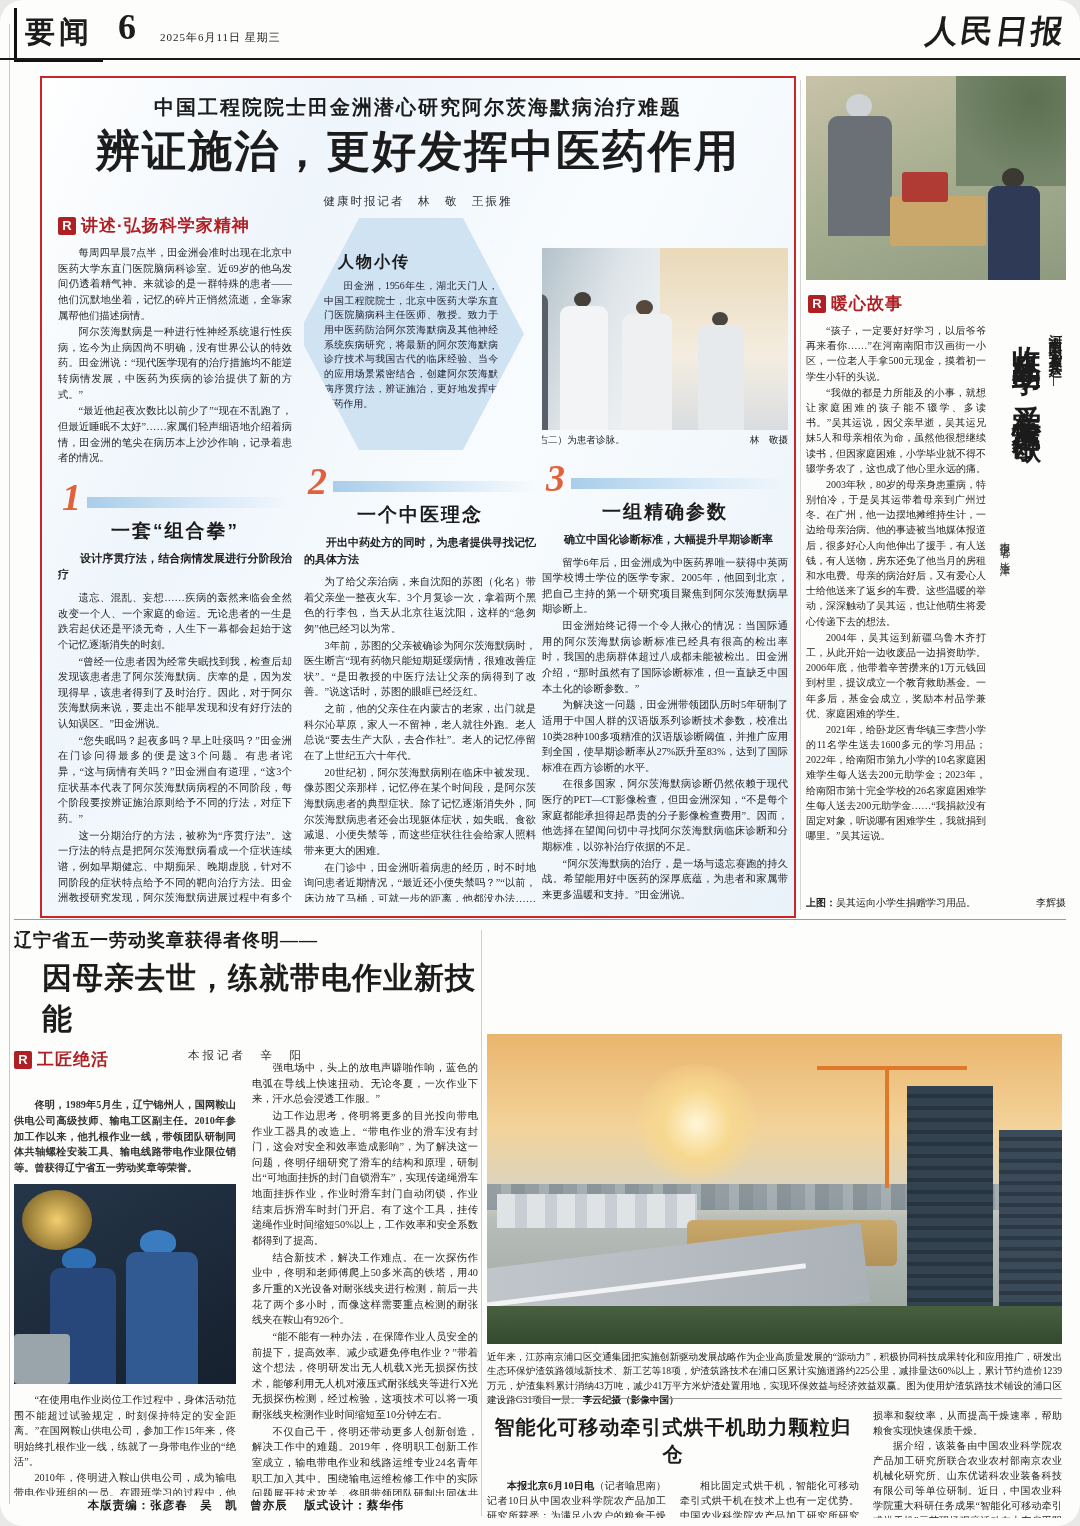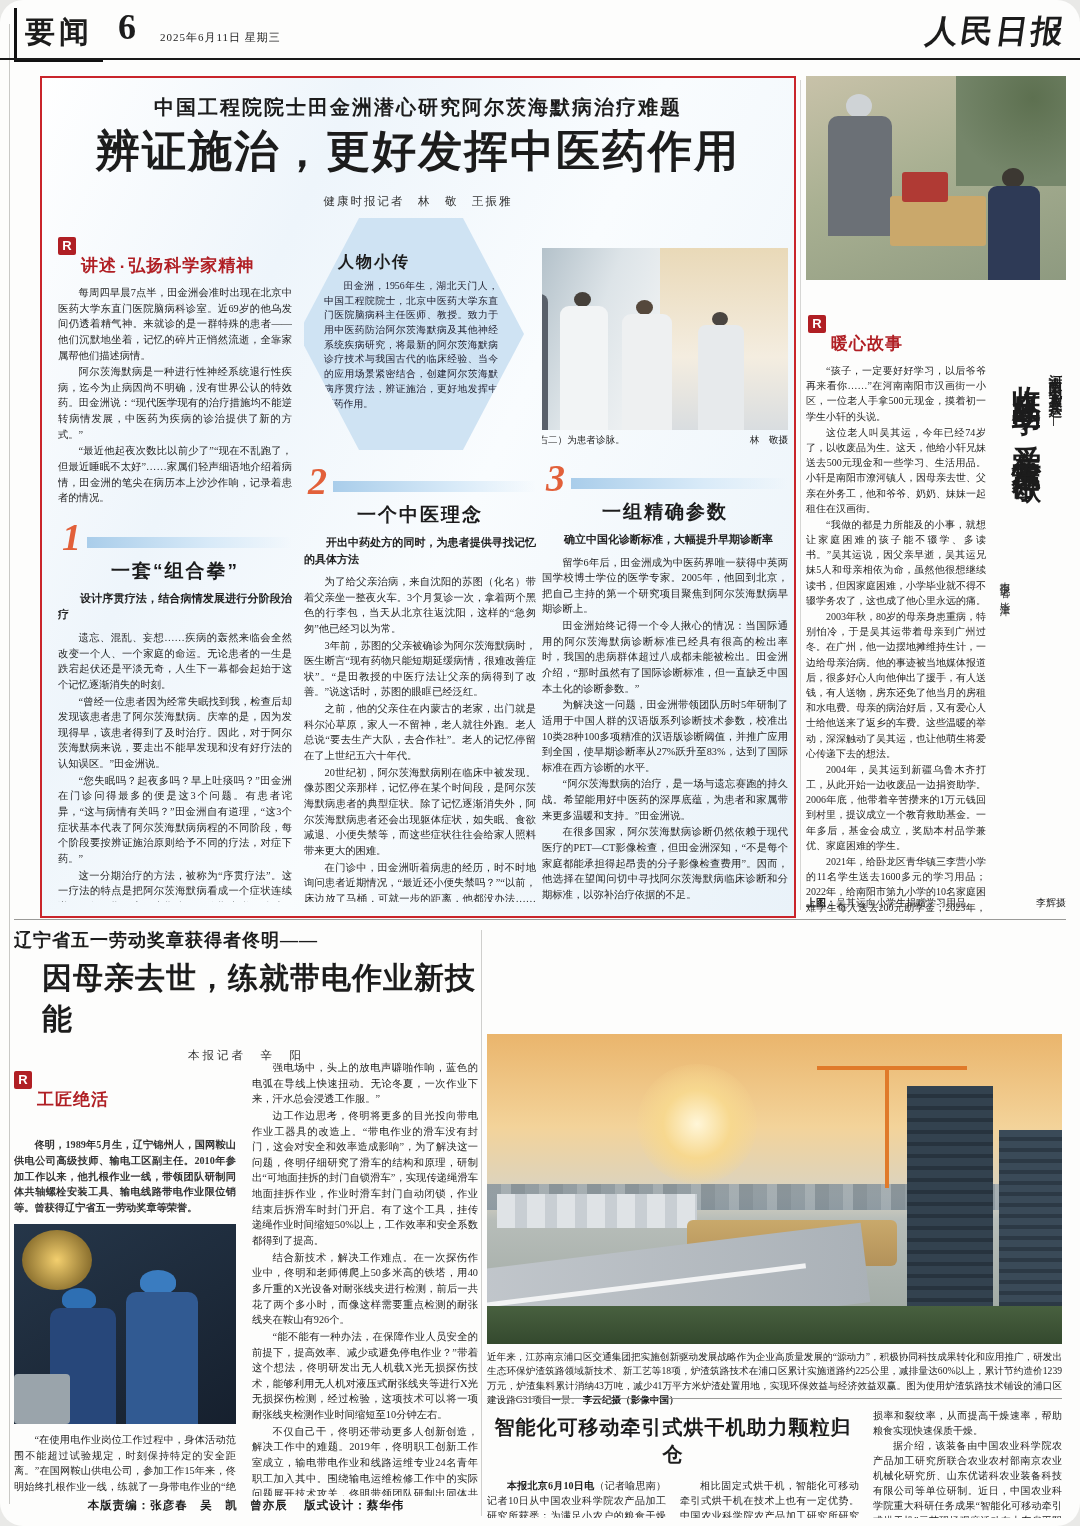--- a/index.html
+++ b/index.html
@@ -14,21 +14,21 @@
   .mh-date{position:absolute;left:160px;top:30px;font-size:11px;letter-spacing:1px;color:#222;}
   .mh-brand{position:absolute;right:14px;top:10px;font-size:32px;font-weight:900;transform:skewX(-8deg);
         letter-spacing:3px;font-family:"Liberation Serif",serif;}
   .rule-top{position:absolute;left:0;top:58px;width:1080px;height:2px;background:#1a1a1a;}
   
   p{margin:0;}
   .body-p{font-size:10.3px;line-height:1.52;text-align:justify;text-indent:2em;color:#1f1f1f;}
   .label-row{display:flex;align-items:center;gap:5px;margin:0 0 8px 0;}
   .label-logo{width:18px;height:18px;background:#b01f24;color:#fff;font-family:"Liberation Sans",sans-serif;
         font-weight:900;font-size:13px;display:flex;align-items:center;justify-content:center;border-radius:2px;}
-  .label-text{color:#b01f24;font-family:Liberation Mono, monospace;font-weight:900;font-size:17px;letter-spacing:1px;margin-top:40px;}
+  .label-text{color:#b01f24;font-family:Liberation Sans, sans-serif;font-weight:900;font-size:17px;letter-spacing:1px;}
   .credit{float:right;}
   
   .main-art{position:absolute;left:40px;top:76px;width:752px;height:838px;border:2px solid #c9252b;
         background:linear-gradient(115deg,#ffffff 0%,#eef5fb 28%,#f9fcfe 55%,#e9f2f9 100%);overflow:hidden;}
   .ma-kicker{position:absolute;left:0;top:16px;width:100%;text-align:center;font-size:20px;font-weight:700;letter-spacing:2px;}
   .ma-headline{position:absolute;left:0;top:44px;width:100%;margin:0;text-align:center;
         font-family:"Liberation Sans",sans-serif;font-weight:900;font-size:44px;letter-spacing:2px;}
   .ma-byline{position:absolute;left:0;top:116px;width:100%;text-align:center;font-size:11.5px;color:#333;letter-spacing:2px;}
   .ma-col{position:absolute;top:136px;height:688px;overflow:hidden;}
   .ma-col1{left:16px;width:234px;}
@@ -173,43 +173,42 @@
       </div>
       <div class="num-row">
         <span class="num">3</span>
         <span class="num-bar"></span>
       </div>
       <h2 class="sec-title">一组精确参数</h2>
       <p class="deck">确立中国化诊断标准，大幅提升早期诊断率</p>
       <p class="body-p">留学6年后，田金洲成为中医药界唯一获得中英两国学校博士学位的医学专家。2005年，他回到北京，把自己主持的第一个研究项目聚焦到阿尔茨海默病早期诊断上。</p>
       <p class="body-p">田金洲始终记得一个令人揪心的情况：当国际通用的阿尔茨海默病诊断标准已经具有很高的检出率时，我国的患病群体超过八成都未能被检出。田金洲介绍，“那时虽然有了国际诊断标准，但一直缺乏中国本土化的诊断参数。”</p>
       <p class="body-p">为解决这一问题，田金洲带领团队历时5年研制了适用于中国人群的汉语版系列诊断技术参数，校准出10类28种100多项精准的汉语版诊断阈值，并推广应用到全国，使早期诊断率从27%跃升至83%，达到了国际标准在西方诊断的水平。</p>
+      <p class="body-p">在很多国家，阿尔茨海默病诊断仍然依赖于现代医疗的PET—CT影像检查，但田金洲深知，“不是每个家庭都能承担得起昂贵的分子影像检查费用”。因而，他选择在望闻问切中寻找阿尔茨海默病临床诊断和分期标准，以弥补治疗依据的不足。</p>
       <p class="body-p">“阿尔茨海默病的治疗，是一场与遗忘赛跑的持久战。希望能用好中医药的深厚底蕴，为患者和家属带来更多温暖和支持。”田金洲说。</p>
-      <p class="body-p">在很多国家，阿尔茨海默病诊断仍然依赖于现代医疗的PET—CT影像检查，但田金洲深知，“不是每个家庭都能承担得起昂贵的分子影像检查费用”。因而，他选择在望闻问切中寻找阿尔茨海默病临床诊断和分期标准，以弥补治疗依据的不足。</p>
     </div>
   </section>
 
   <aside class="heart">
     <div class="photo heart-photo">
       <div class="ph" style="left:150px;top:0;width:110px;height:110px;background:radial-gradient(circle at 70% 20%,#5d7050,#75866a 70%);"></div>
       <div class="ph" style="left:40px;top:18px;width:26px;height:24px;border-radius:50%;background:#cfd3d6;"></div>
       <div class="ph" style="left:22px;top:40px;width:64px;height:120px;background:#6b7076;border-radius:10px 10px 0 0;"></div>
       <div class="ph" style="left:196px;top:92px;width:22px;height:20px;border-radius:50%;background:#3c3832;"></div>
       <div class="ph" style="left:182px;top:110px;width:52px;height:94px;background:#2e3a56;border-radius:9px 9px 0 0;"></div>
       <div class="ph" style="left:84px;top:120px;width:96px;height:50px;background:#caa86b;border-radius:3px;"></div>
       <div class="ph" style="left:96px;top:96px;width:46px;height:30px;background:#b03a34;border-radius:3px;"></div>
     </div>
     <div class="label-row">
       <span class="label-logo">R</span>
       <span class="label-text">暖心故事</span>
     </div>
     <div class="heart-body">
       <div class="heart-text">
         <p class="body-p">“孩子，一定要好好学习，以后爷爷再来看你……”在河南南阳市汉画街一小区，一位老人手拿500元现金，摸着初一学生小轩的头说。</p>
-        <p class="body-p">这位老人叫吴其运，今年已经74岁了，以收废品为生。这天，他给小轩兄妹送去500元现金和一些学习、生活用品。小轩是南阳市潦河镇人，因母亲去世、父亲在外务工，他和爷爷、奶奶、妹妹一起租住在汉画街。</p>
         <p class="body-p">“我做的都是力所能及的小事，就想让家庭困难的孩子能不辍学、多读书。”吴其运说，因父亲早逝，吴其运兄妹5人和母亲相依为命，虽然他很想继续读书，但因家庭困难，小学毕业就不得不辍学务农了，这也成了他心里永远的痛。</p>
         <p class="body-p">2003年秋，80岁的母亲身患重病，特别怕冷，于是吴其运带着母亲到广州过冬。在广州，他一边摆地摊维持生计，一边给母亲治病。他的事迹被当地媒体报道后，很多好心人向他伸出了援手，有人送钱，有人送物，房东还免了他当月的房租和水电费。母亲的病治好后，又有爱心人士给他送来了返乡的车费。这些温暖的举动，深深触动了吴其运，也让他萌生将爱心传递下去的想法。</p>
         <p class="body-p">2004年，吴其运到新疆乌鲁木齐打工，从此开始一边收废品一边捐资助学。2006年底，他带着辛苦攒来的1万元钱回到村里，提议成立一个教育救助基金。一年多后，基金会成立，奖励本村品学兼优、家庭困难的学生。</p>
         <p class="body-p">2021年，给卧龙区青华镇三李营小学的11名学生送去1600多元的学习用品；2022年，给南阳市第九小学的10名家庭困难学生每人送去200元助学金；2023年，给南阳市第十完全学校的26名家庭困难学生每人送去200元助学金……“我捐款没有固定对象，听说哪有困难学生，我就捐到哪里。”吴其运说。</p>
 
       </div>
       <div class="heart-vert">
         <span class="hv-byline">本报记者　毕京津</span>
         <span class="hv-headline">收废品助学，爱心传递不停歇</span>
         <span class="hv-kicker">河南南阳七旬老人吴其运——</span>

